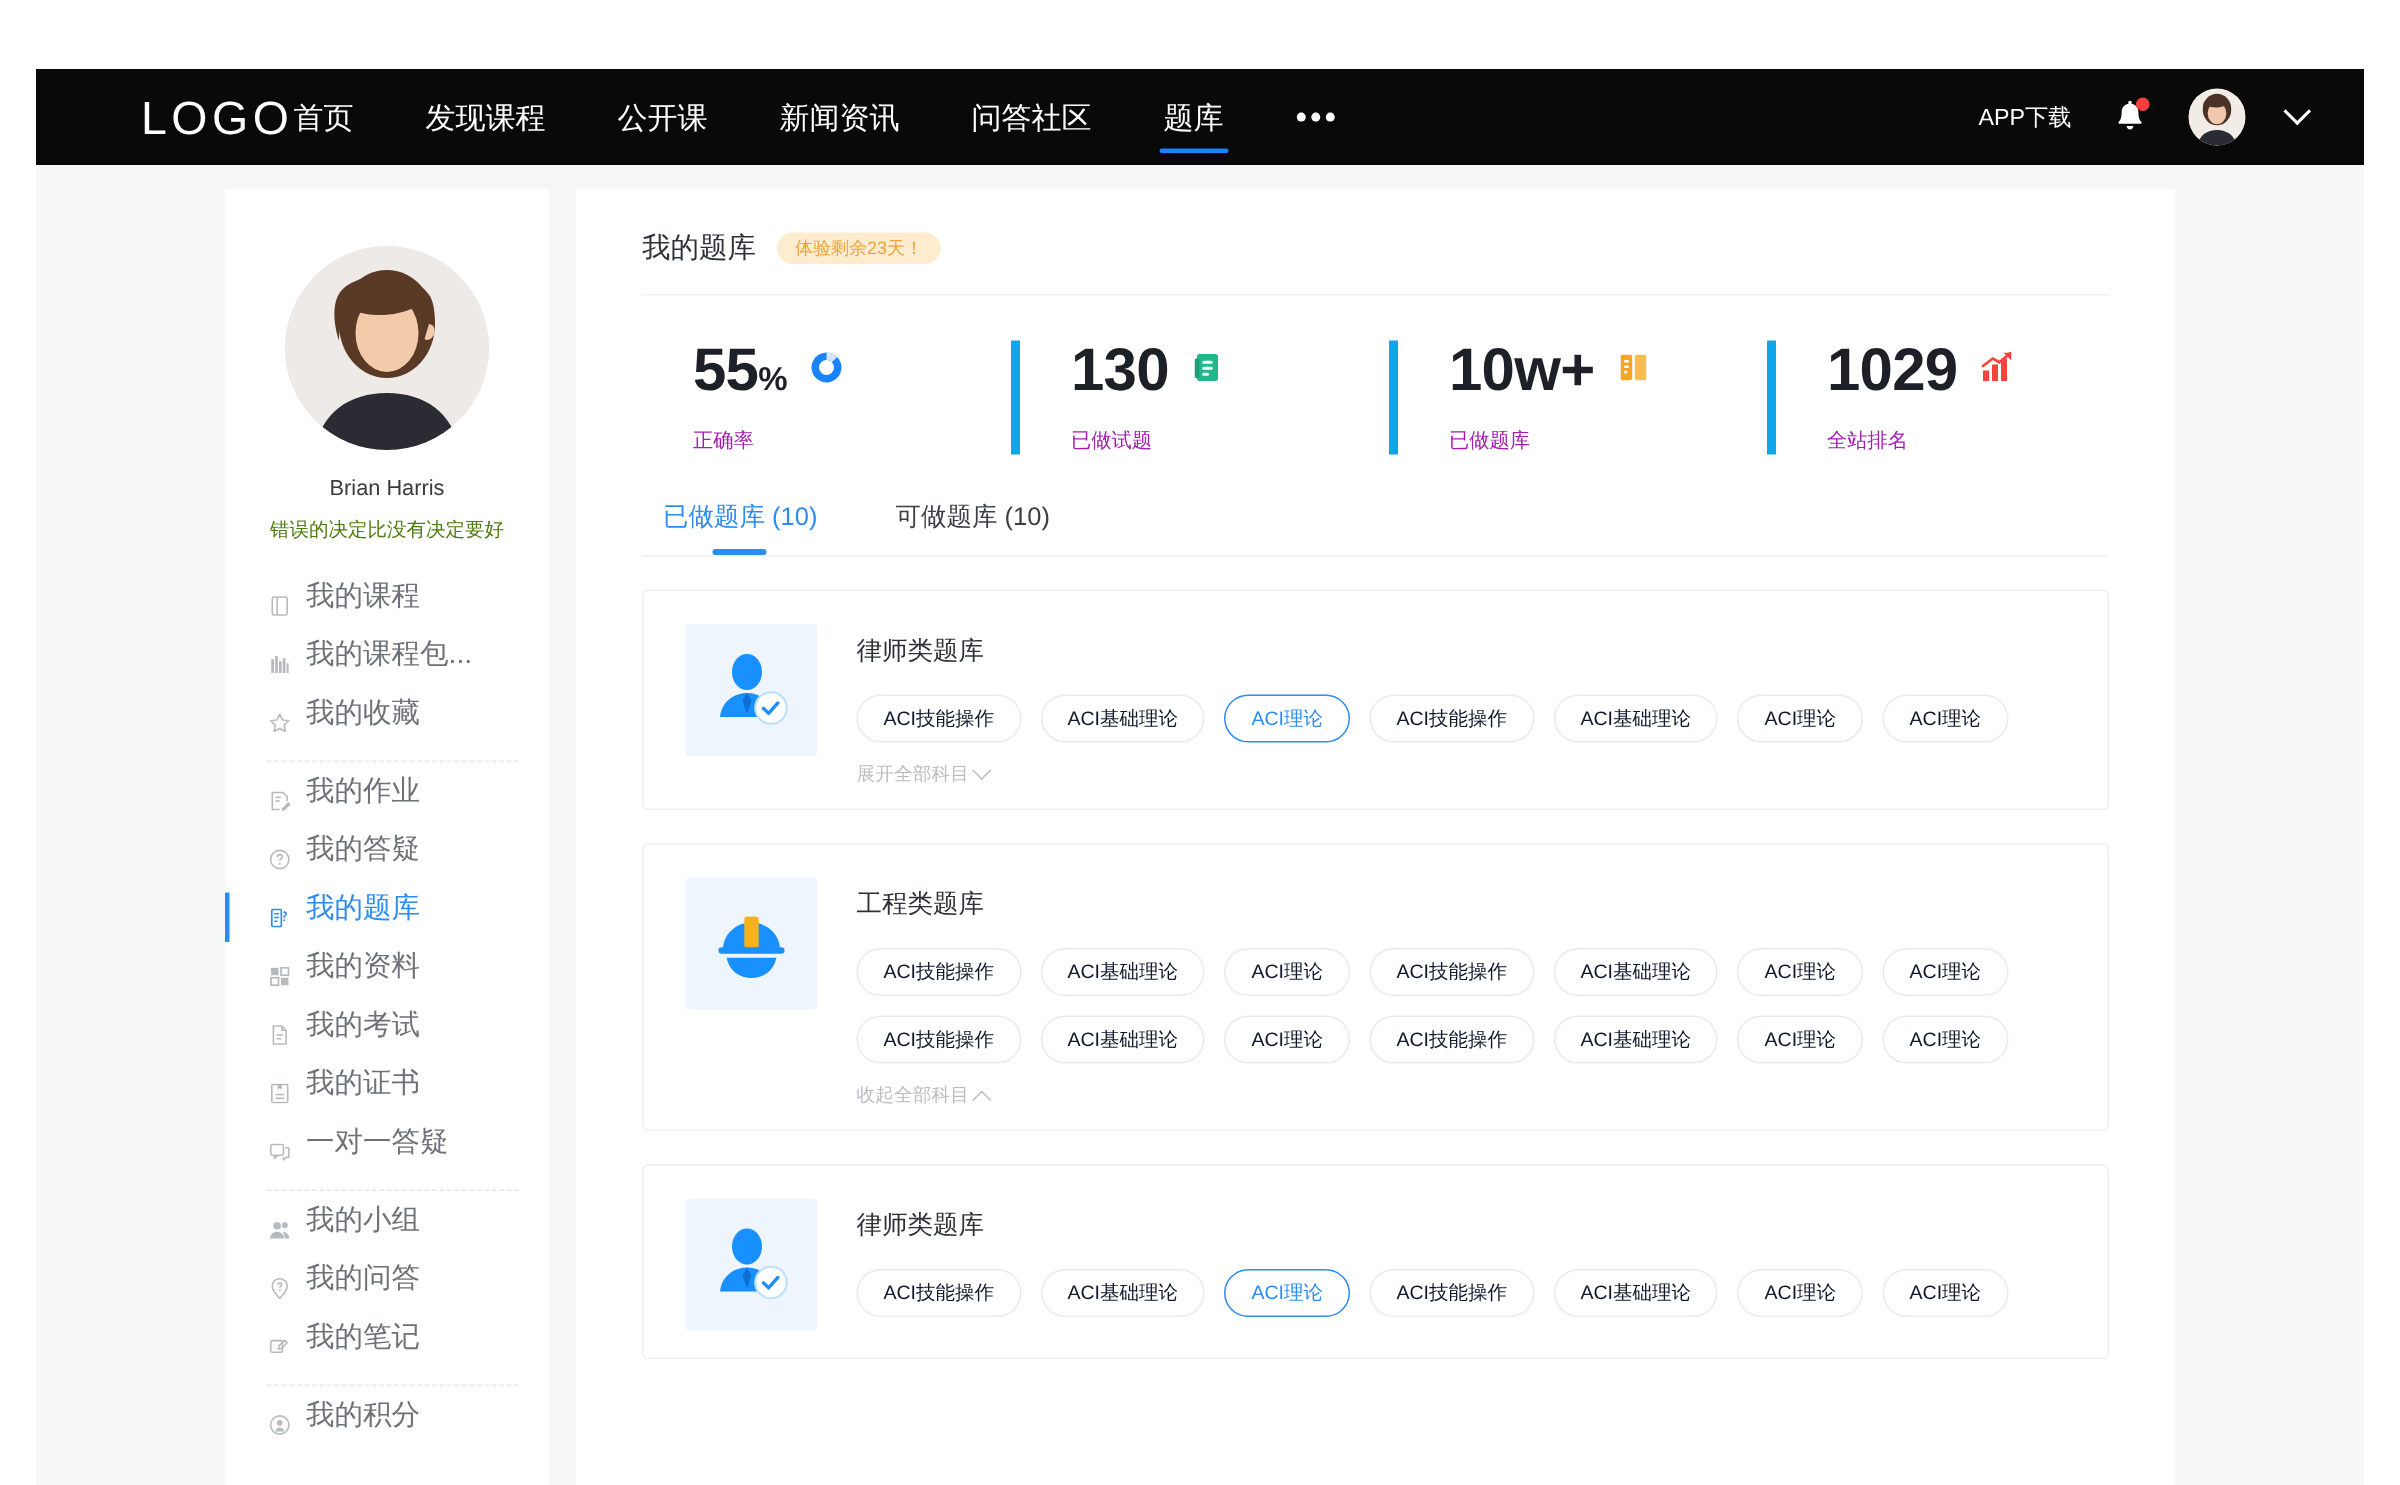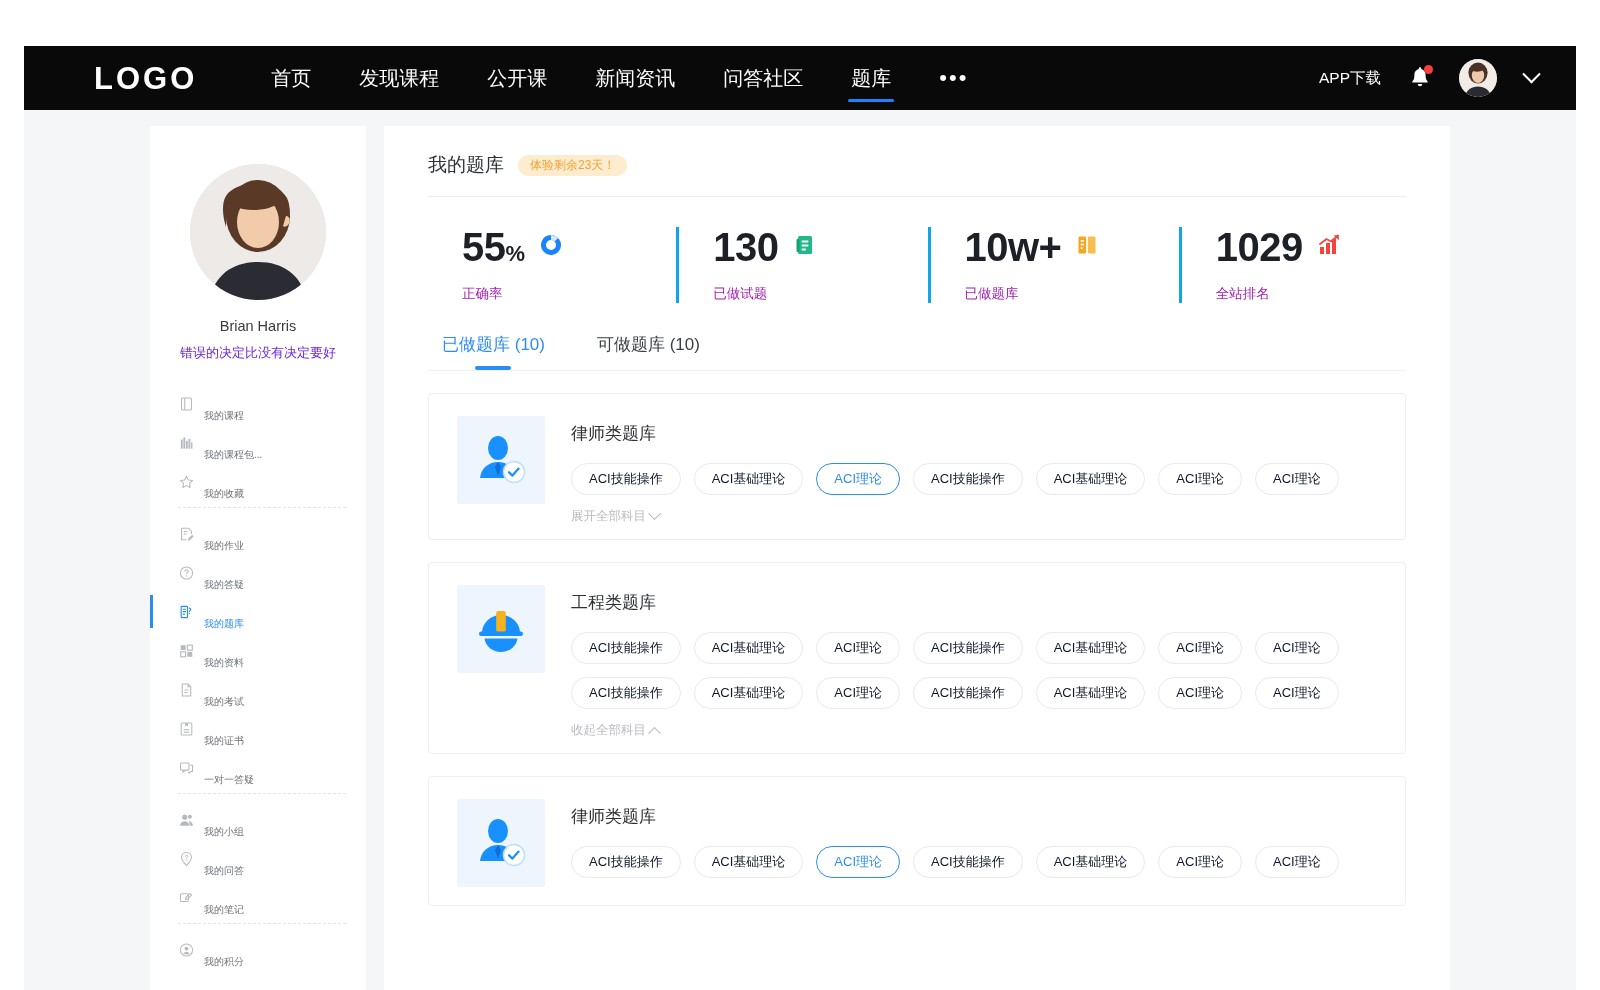--- a/index.html
+++ b/index.html
@@ -25,23 +25,22 @@
     height: 64px;
     background: #090909;
     display: flex;
     align-items: center;
     padding: 0 38px 0 70px;
   }
   .logo {
     color: #ffffff;
     font-size: 31px;
     letter-spacing: 3px;
-    font-weight: 700;
+    font-weight: 400;
     font-family: "Liberation Sans", sans-serif;
-    margin-right: 74px;
     line-height: 1;
     user-select: none;
   }
   .navlinks { display: flex; align-items: center; height: 64px; }
   .navitem {
     position: relative;
     color: #ffffff;
     font-size: 20px;
     margin-right: 48px;
     height: 64px;
@@ -118,30 +117,30 @@
     position: relative;
   }
   .uname {
     margin-top: 18px;
     font-size: 14.5px;
     color: #3b3b3b;
   }
   .motto {
     margin-top: 10px;
     font-size: 13px;
-    color: #6d28d9;
+    color: #4d7c0f;
   }
   .menu { margin-top: 22px; }
   .mitem {
     position: relative;
     height: 39px;
     display: flex;
-    align-items: flex-end;
+    align-items: flex-start;
     padding-left: 54px;
-    font-size: 10px;
+    font-size: 19px;
     color: #6d7278;
     cursor: pointer;
   }
   .mitem .mico {
     position: absolute;
     left: 28px; top: 50%;
     transform: translateY(-50%);
     width: 17px; height: 17px;
     display: flex; align-items: center; justify-content: center;
     opacity: .62;
@@ -187,21 +186,21 @@
   
   .stats {
     display: flex;
     padding: 30px 0 26px;
   }
   .stat {
     flex: 1;
     padding-left: 34px;
     position: relative;
   }
-  .stat + .stat { border-left: 3px solid #0ea5e9; margin-left: 24px; }
+  .stat + .stat { border-left: 6px solid #0ea5e9; margin-left: 24px; }
   .stat-top { display: flex; align-items: flex-start; gap: 14px; }
   .stat-num {
     font-size: 40px;
     color: #1d2026;
     font-weight: 700;
     line-height: 1;
     letter-spacing: -0.5px;
     font-family: "Liberation Sans", sans-serif;
   }
   .stat-num .suf { font-size: 22px; font-weight: 700; }

